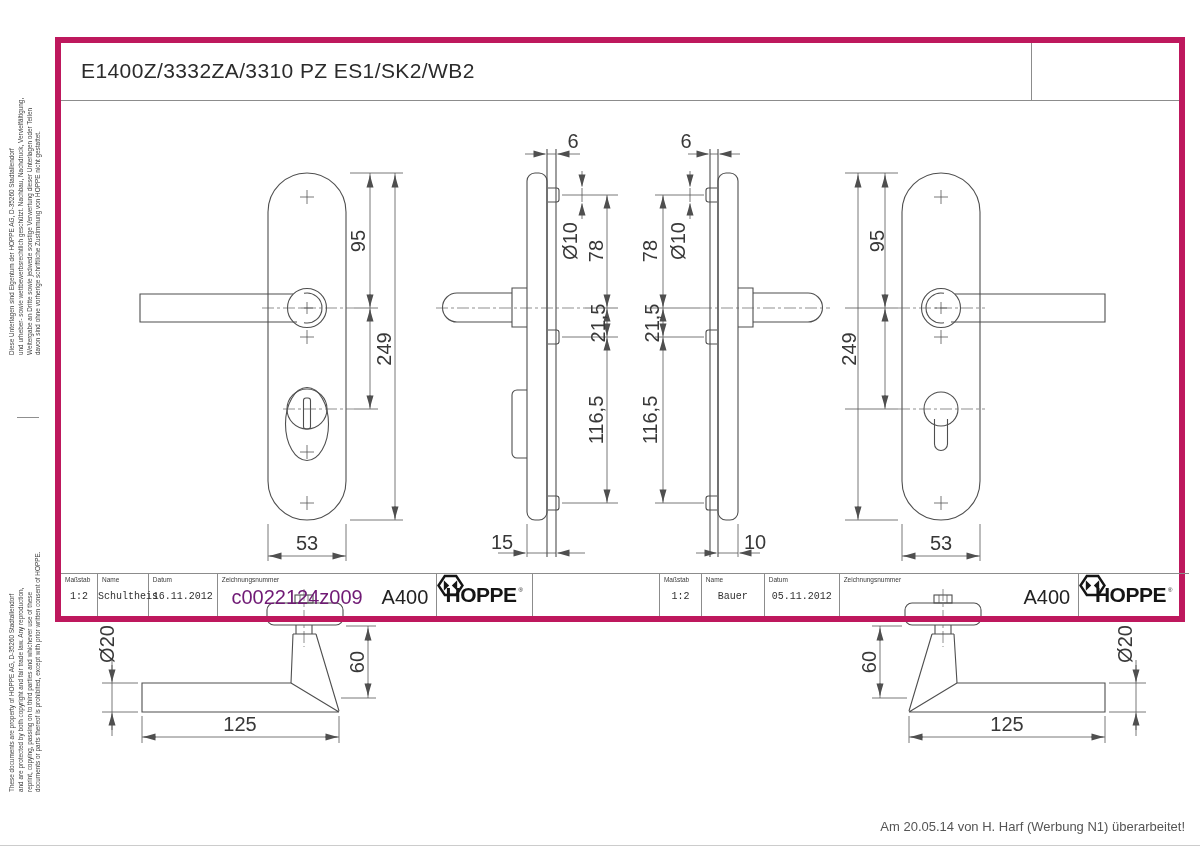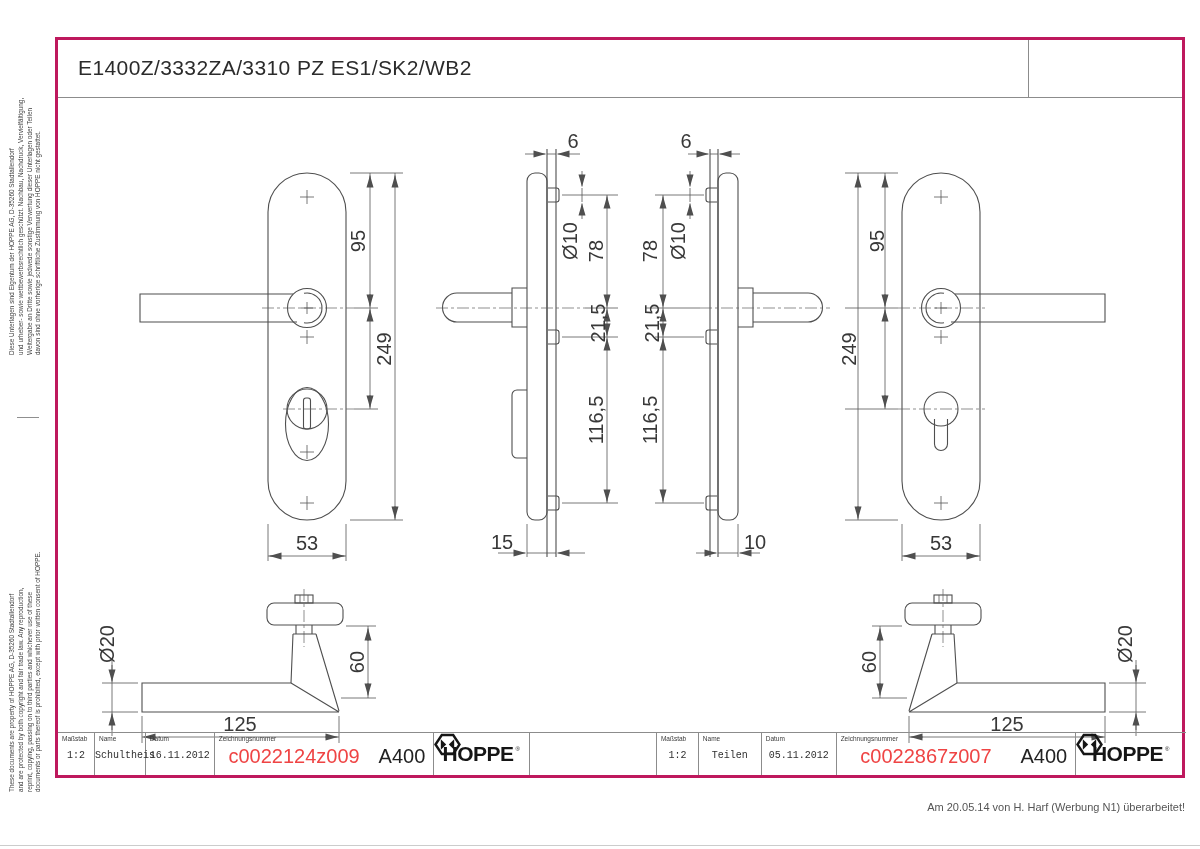--- a/index.html
+++ b/index.html
@@ -5,47 +5,47 @@
   html,body { margin:0; padding:0; background:#ffffff; }
   body { width:1200px; height:849px; position:relative; overflow:hidden;
          font-family:"Liberation Sans", sans-serif; color:#333; }
 
   
   .side-note { position:absolute; transform:rotate(-90deg); font-size:6.4px;
                line-height:8.8px; color:#3d3d3d; white-space:nowrap; }
   .side-sep { position:absolute; height:1px; background:#8f8f8f; width:22px; }
 
   
-  .frame { position:absolute; left:55px; top:37px; width:1130px; height:741px;
-           border:3px solid #be185d; box-sizing:border-box; }
+  .frame { position:absolute; left:55px; top:37px; width:1130px; height:585px;
+           border:6px solid #be185d; box-sizing:border-box; }
   .titlebar { position:absolute; left:0; top:0; width:100%; height:58px;
               border-bottom:1px solid #8c8c8c; box-sizing:border-box; }
   .titlebar .ttext { position:absolute; left:20px; top:16px; font-size:21px;
                      letter-spacing:0.4px; color:#2b2b2b; }
   .titlebar .tdiv { position:absolute; left:970px; top:0; width:1px; height:57px;
                     background:#8c8c8c; }
 
   
   .tblock { position:absolute; left:0; bottom:0; width:1128px; height:42px;
             border-top:1px solid #8c8c8c; display:flex; box-sizing:content-box; }
   .cell { position:relative; border-right:1px solid #8c8c8c; box-sizing:border-box;
           height:42px; }
   .cell:last-child { border-right:none; }
   .clabel { position:absolute; top:2px; left:4px; font-size:6.5px; color:#3a3a3a; }
   .cvalue { position:absolute; left:0; right:0; top:17px; text-align:center;
             font-size:10px; color:#2f2f2f;font-family:Liberation Mono, monospace; }
   .cnum   { position:absolute; left:0; right:60px; top:12px; text-align:center;
-            font-size:20px; color:#ef4444; }
+            font-size:20px; color:#701a75; }
   .ccode  { position:absolute; right:8px; top:12px; font-size:20px; color:#222;text-align:right; }
   .hoppe  { display:flex; align-items:center; justify-content:center; height:100%;
             gap:2px; }
   .hoppe .htext { font-size:21px; font-weight:bold; letter-spacing:-0.5px; color:#151515; }
   .hoppe .hreg  { font-size:6px; vertical-align:top; margin:-10px 1px 0 0; color:#151515; }
 
-  .footer-note { position:absolute; right:15px; top:801px; font-size:11px; color:#555; }
+  .footer-note { position:absolute; right:15px; top:819px; font-size:13px; color:#555; }
   .scan-edge { position:absolute; left:0; top:845px; width:1200px; height:1px;
                background:#cccccc; }
 
   
   .ln { fill:none; stroke:#4f4f4f; stroke-width:1.1; }
   .tn { fill:none; stroke:#565656; stroke-width:0.8; }
   .cl { fill:none; stroke:#5f5f5f; stroke-width:0.7; stroke-dasharray:12 3 3 3; }
   .dt { font-family:"Liberation Sans", sans-serif; font-size:20px; fill:#383838; }
   svg { position:absolute; left:0; top:0; pointer-events:none; }
 </style>
@@ -259,29 +259,28 @@
       </div>
     </div>
     <div class="cell" style="width:127px"></div>
 
     <div class="cell" style="width:42px">
       <div class="clabel">Maßstab</div>
       <div class="cvalue">1:2</div>
     </div>
     <div class="cell" style="width:63px">
       <div class="clabel">Name</div>
-      <div class="cvalue">Teilen</div>
+      <div class="cvalue">Bauer</div>
     </div>
     <div class="cell" style="width:75px">
       <div class="clabel">Datum</div>
       <div class="cvalue">05.11.2012</div>
     </div>
     <div class="cell" style="width:240px">
       <div class="clabel">Zeichnungsnummer</div>
-      <div class="cnum">c0022867z007</div>
       <div class="ccode">A400</div>
     </div>
     <div class="cell" style="width:110px">
       <div class="hoppe">
         <span class="htext">HOPPE</span>
         <span class="hreg">®</span>
         <svg width="27" height="23" viewBox="0 0 27 23">
           <path d="M1.5,11.5 L7.8,2 H19.2 L25.5,11.5 L19.2,21 H7.8 Z" fill="none" stroke="#151515" stroke-width="2.4"></path>
           <path d="M6.8,6.2 L12.2,11.5 L6.8,16.8 Z" fill="#151515"></path>
           <path d="M20.2,6.2 L14.8,11.5 L20.2,16.8 Z" fill="#151515"></path>

